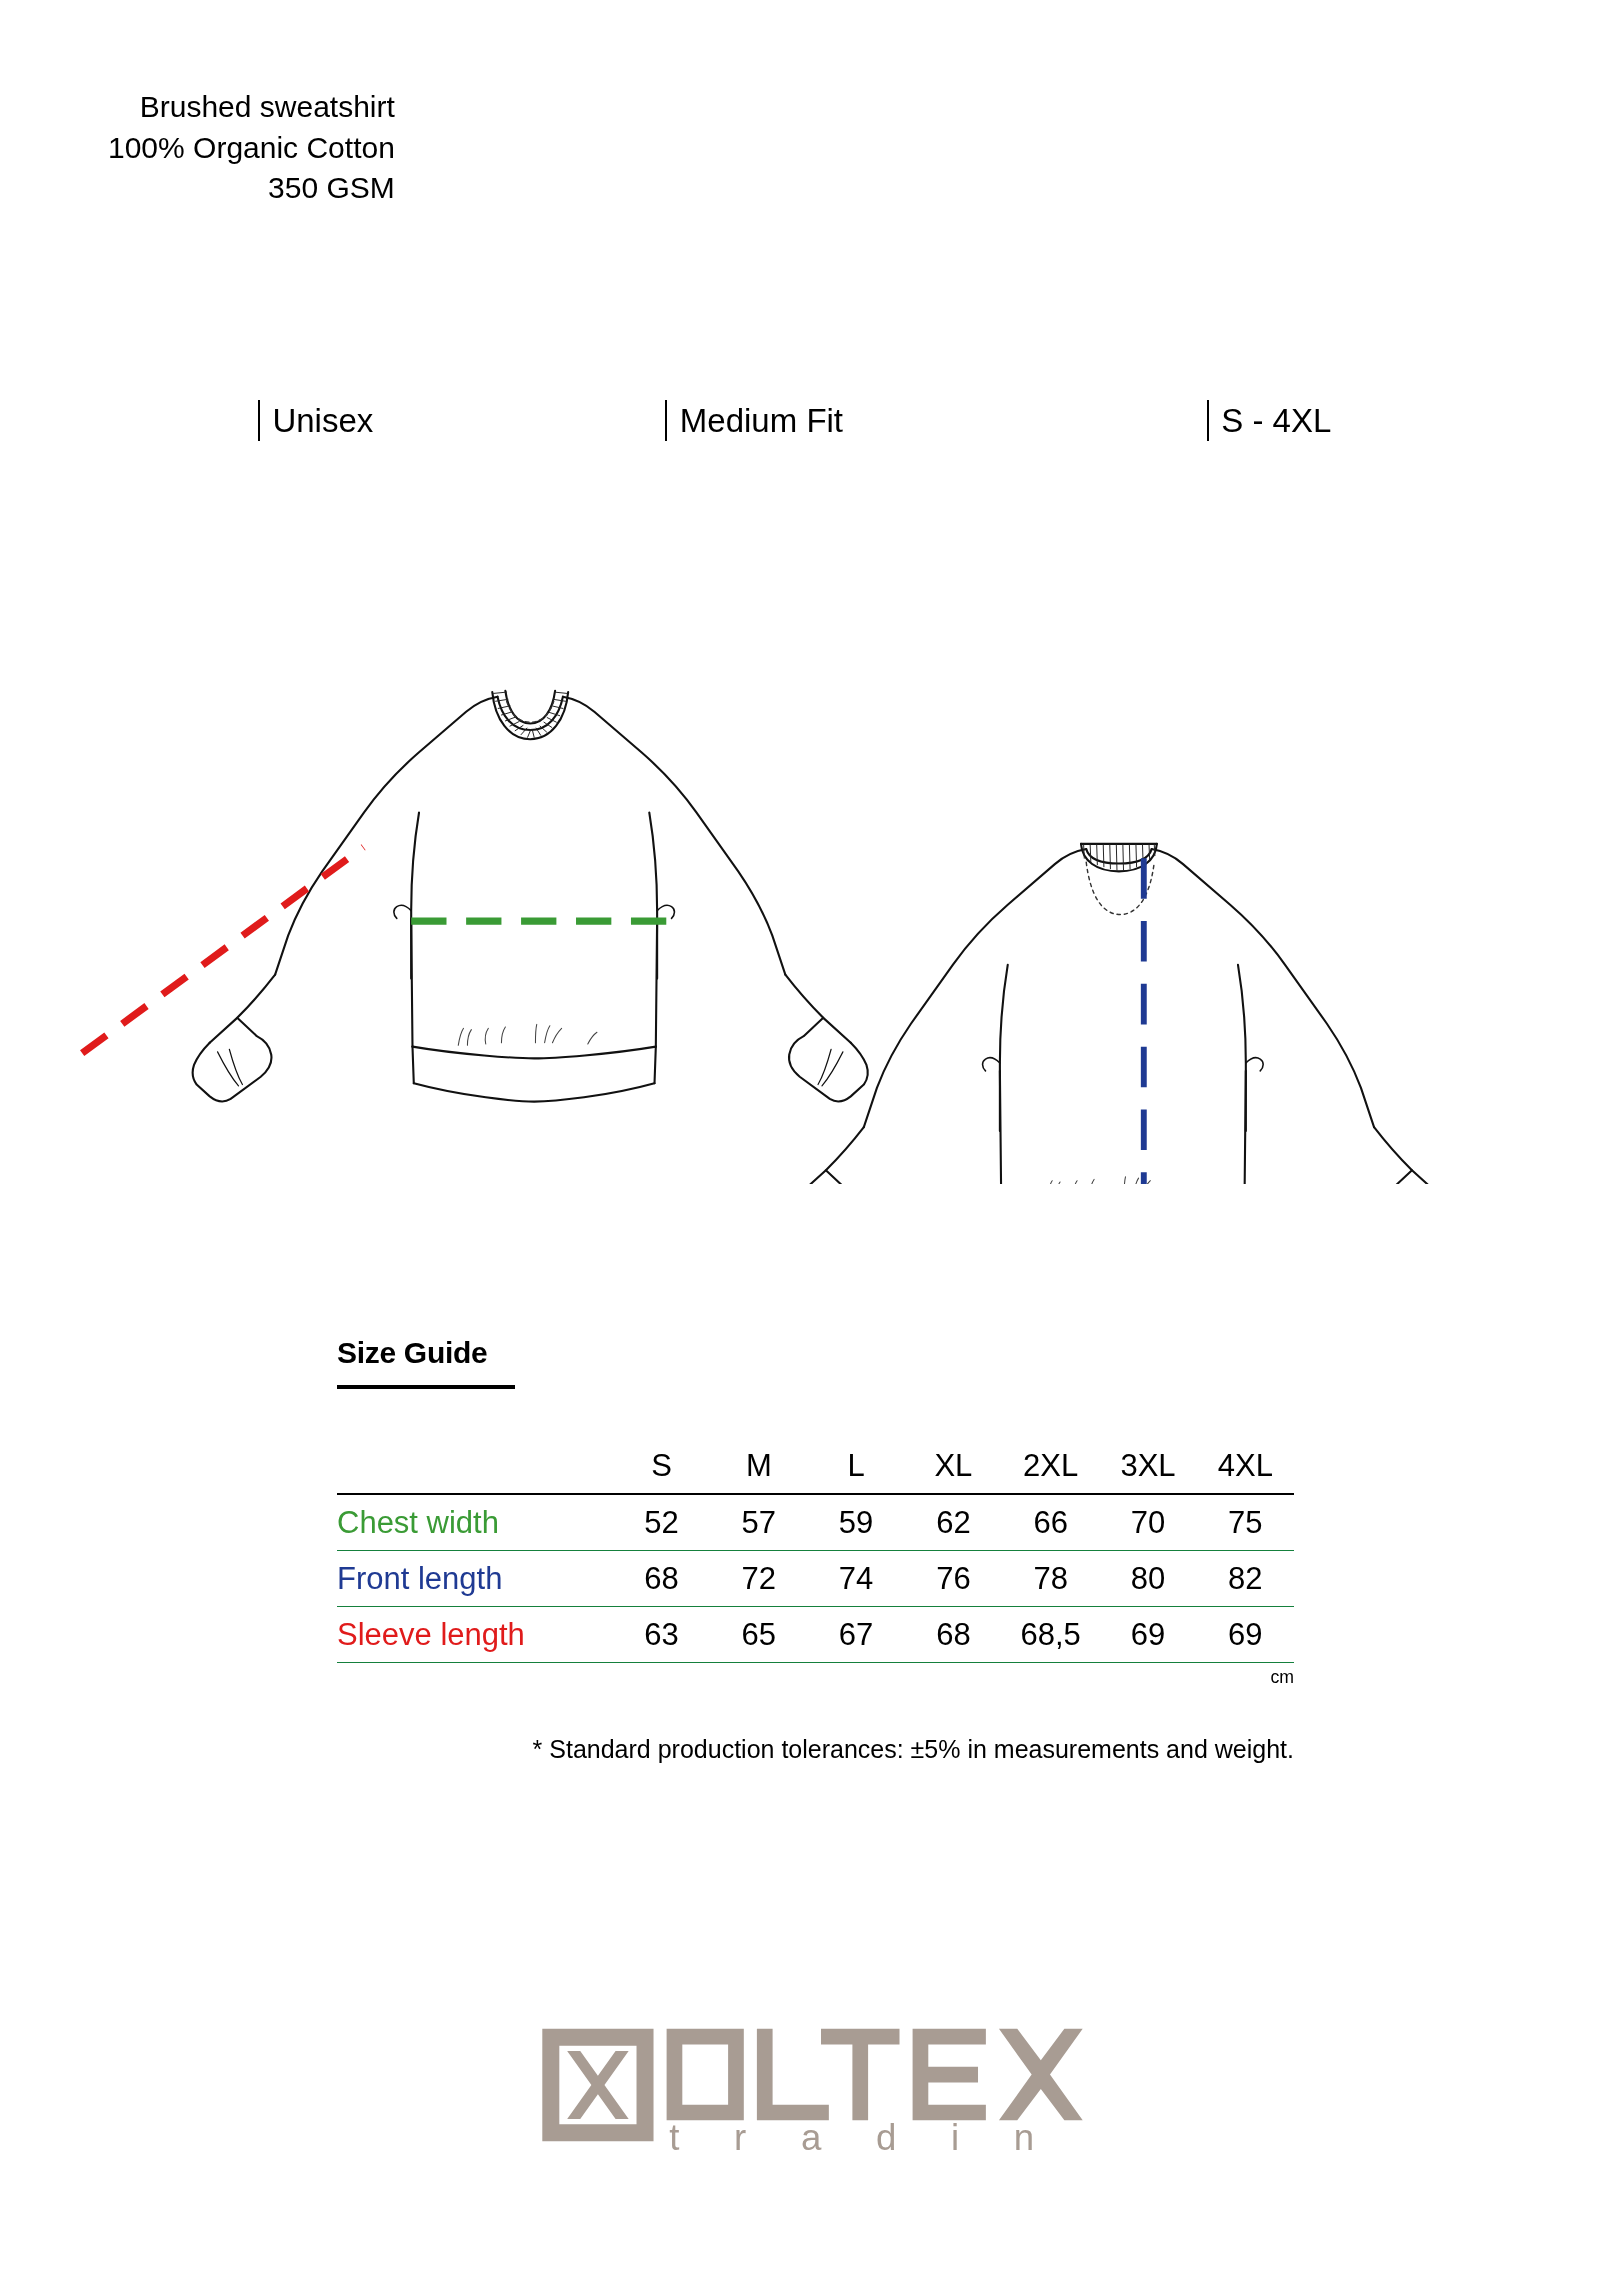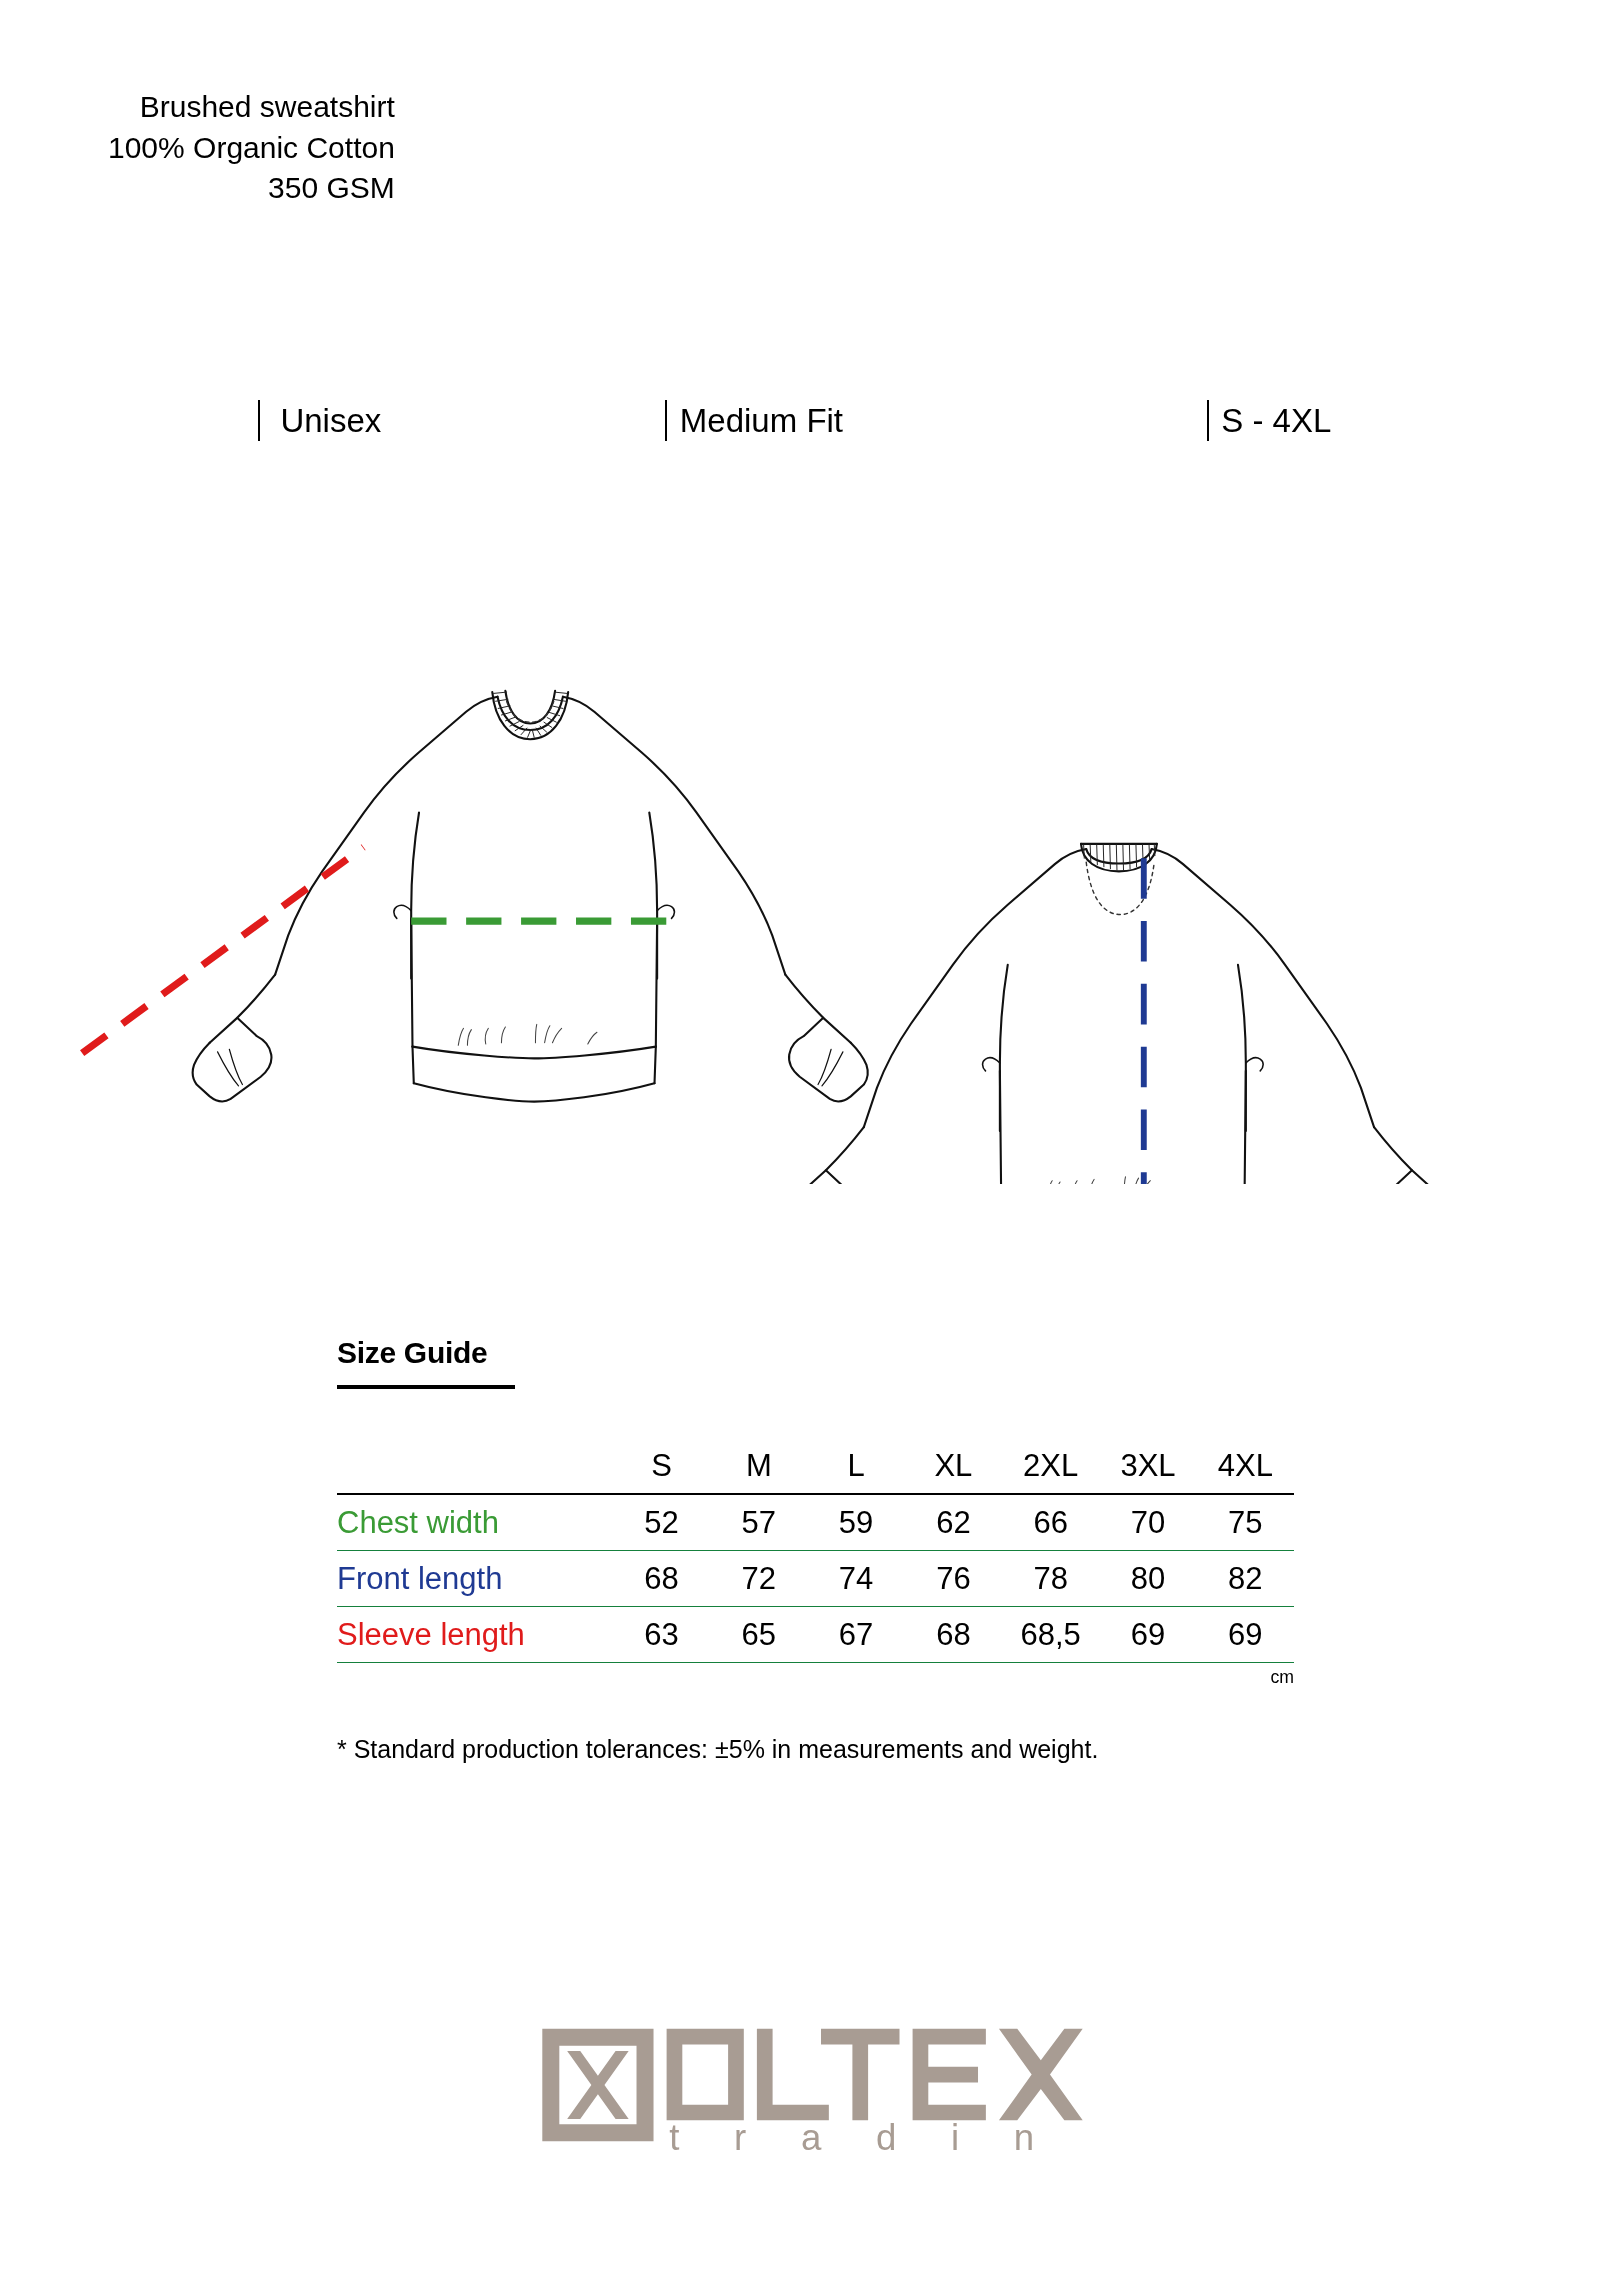--- a/index.html
+++ b/index.html
@@ -60,21 +60,21 @@
     width: 1112px;
     display: flex;
   }
   .attr {
     display: flex;
     align-items: center;
     font-size: 33px;
     line-height: 1;
     white-space: nowrap;
   }
-  .attr-1 { width: 432px; gap: 8px; }
+  .attr-1 { width: 432px; }
   .attr-2 { width: 574px; }
   .attr-3 { width: 173px; }
   .attr-rule {
     display: inline-block;
     width: 2px;
     height: 41px;
     background: #000;
     margin-right: 12.4px;
     flex: none;
   }
@@ -153,20 +153,21 @@
     width: 957px;
     text-align: right;
     font-size: 17.7px;
     margin-top: 5.9px;
     line-height: 1;
   }
   .tolerance {
     margin-top: 47px;
     font-size: 25px;
     line-height: 1.2;
+    text-align: right;
   }
 
   
   .logo-wrap {
     position: absolute;
     left: 541px;
     top: 2022px;
     width: 543px;
     height: 164px;
   }

